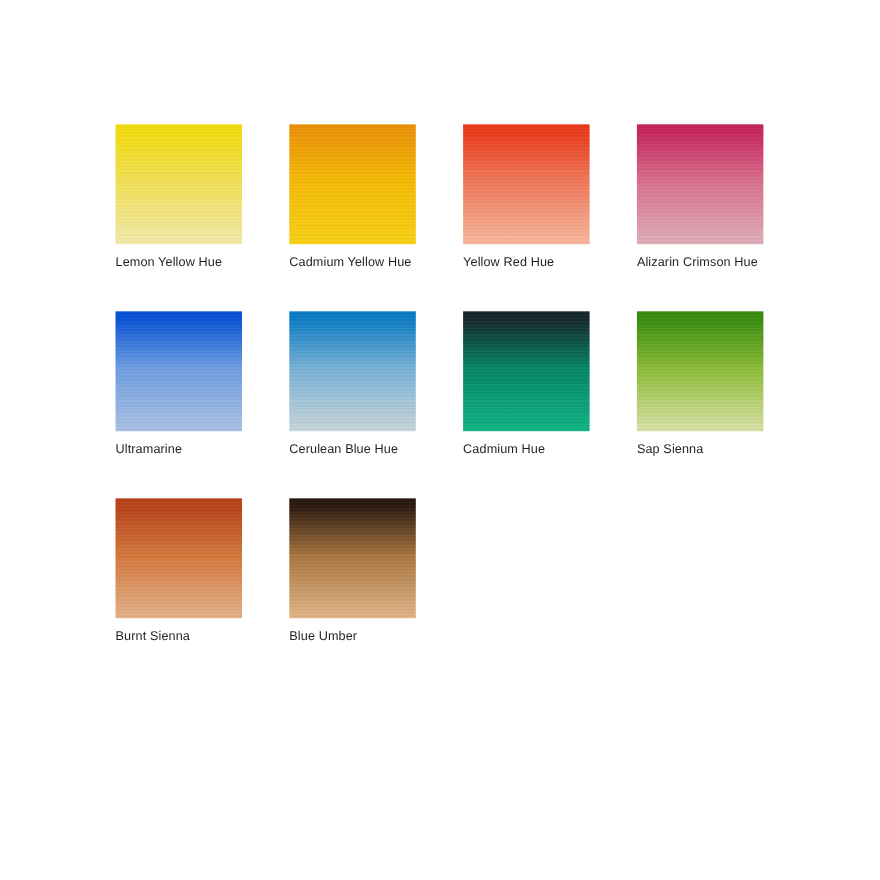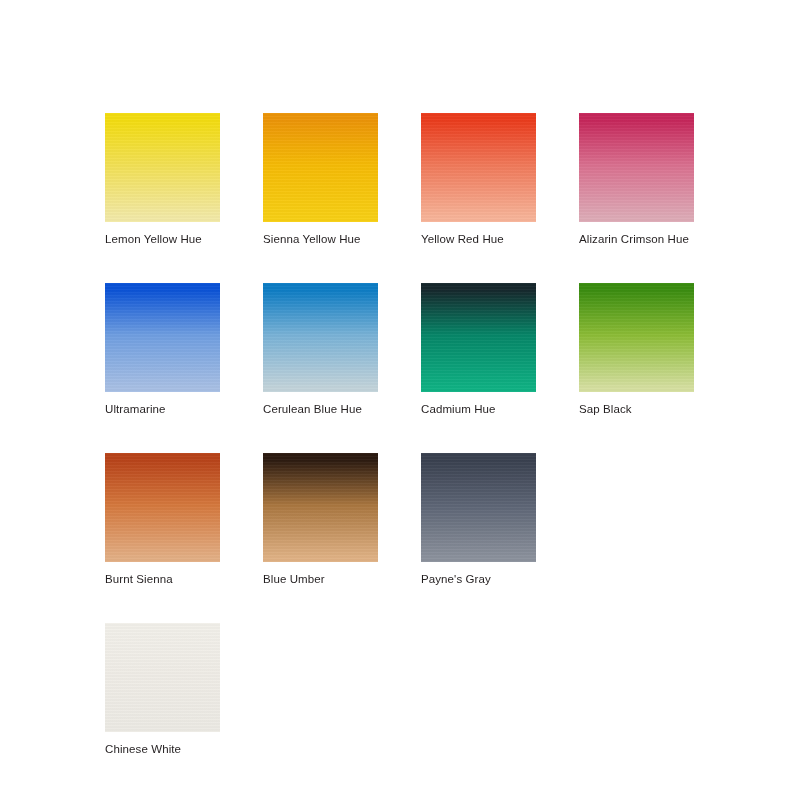--- a/index.html
+++ b/index.html
@@ -80,21 +80,21 @@
 <body>
 
 <div id="swatch-chart">
   <div class="swatch-grid">
       <div class="swatch-cell">
         <div class="swatch-chip" style="background: linear-gradient(rgb(243, 220, 16) 0%, rgb(243, 220, 16) 6%, rgb(242, 224, 85) 48%, rgb(242, 233, 166) 96%, rgb(242, 233, 166) 100%);"></div>
         <div class="swatch-label">Lemon Yellow Hue</div>
       </div>
       <div class="swatch-cell">
         <div class="swatch-chip" style="background: linear-gradient(rgb(235, 148, 8) 0%, rgb(235, 148, 8) 6%, rgb(245, 187, 6) 48%, rgb(247, 207, 20) 96%, rgb(247, 207, 20) 100%);"></div>
-        <div class="swatch-label">Sienna Yellow Hue</div>
+        <div class="swatch-label">Cadmium Yellow Hue</div>
       </div>
       <div class="swatch-cell">
         <div class="swatch-chip" style="background: linear-gradient(rgb(234, 59, 28) 0%, rgb(234, 59, 28) 6%, rgb(240, 121, 90) 48%, rgb(247, 179, 152) 96%, rgb(247, 179, 152) 100%);"></div>
         <div class="swatch-label">Yellow Red Hue</div>
       </div>
       <div class="swatch-cell">
         <div class="swatch-chip" style="background: linear-gradient(rgb(197, 38, 90) 0%, rgb(197, 38, 90) 6%, rgb(217, 112, 143) 48%, rgb(221, 170, 182) 96%, rgb(221, 170, 182) 100%);"></div>
         <div class="swatch-label">Alizarin Crimson Hue</div>
       </div>
       <div class="swatch-cell">
@@ -104,34 +104,26 @@
       <div class="swatch-cell">
         <div class="swatch-chip" style="background: linear-gradient(rgb(12, 124, 196) 0%, rgb(12, 124, 196) 6%, rgb(121, 178, 214) 48%, rgb(194, 211, 218) 96%, rgb(194, 211, 218) 100%);"></div>
         <div class="swatch-label">Cerulean Blue Hue</div>
       </div>
       <div class="swatch-cell">
         <div class="swatch-chip" style="background: linear-gradient(rgb(22, 39, 44) 0%, rgb(22, 39, 44) 6%, rgb(6, 134, 104) 48%, rgb(15, 177, 131) 96%, rgb(15, 177, 131) 100%);"></div>
         <div class="swatch-label">Cadmium Hue</div>
       </div>
       <div class="swatch-cell">
         <div class="swatch-chip" style="background: linear-gradient(rgb(58, 140, 16) 0%, rgb(58, 140, 16) 6%, rgb(140, 188, 54) 48%, rgb(213, 223, 160) 96%, rgb(213, 223, 160) 100%);"></div>
-        <div class="swatch-label">Sap Black</div>
+        <div class="swatch-label">Sap Sienna</div>
       </div>
       <div class="swatch-cell">
         <div class="swatch-chip" style="background: linear-gradient(rgb(184, 67, 26) 0%, rgb(184, 67, 26) 6%, rgb(212, 120, 61) 48%, rgb(226, 174, 132) 96%, rgb(226, 174, 132) 100%);"></div>
         <div class="swatch-label">Burnt Sienna</div>
       </div>
       <div class="swatch-cell">
         <div class="swatch-chip" style="background: linear-gradient(rgb(43, 26, 16) 0%, rgb(43, 26, 16) 6%, rgb(169, 118, 63) 48%, rgb(223, 177, 132) 96%, rgb(223, 177, 132) 100%);"></div>
         <div class="swatch-label">Blue Umber</div>
       </div>
-      <div class="swatch-cell">
-        <div class="swatch-chip" style="background: linear-gradient(rgb(57, 64, 79) 0%, rgb(57, 64, 79) 6%, rgb(93, 101, 117) 48%, rgb(139, 145, 156) 96%, rgb(139, 145, 156) 100%);"></div>
-        <div class="swatch-label">Payne's Gray</div>
-      </div>
       <div class="swatch-cell empty"></div>
-      <div class="swatch-cell">
-        <div class="swatch-chip" style="background: linear-gradient(rgb(241, 239, 233) 0%, rgb(241, 239, 233) 6%, rgb(239, 236, 230) 48%, rgb(236, 234, 228) 96%, rgb(236, 234, 228) 100%);"></div>
-        <div class="swatch-label">Chinese White</div>
-      </div>
       <div class="swatch-cell empty"></div>
     </div>
 </div>
 
 </body></html>

